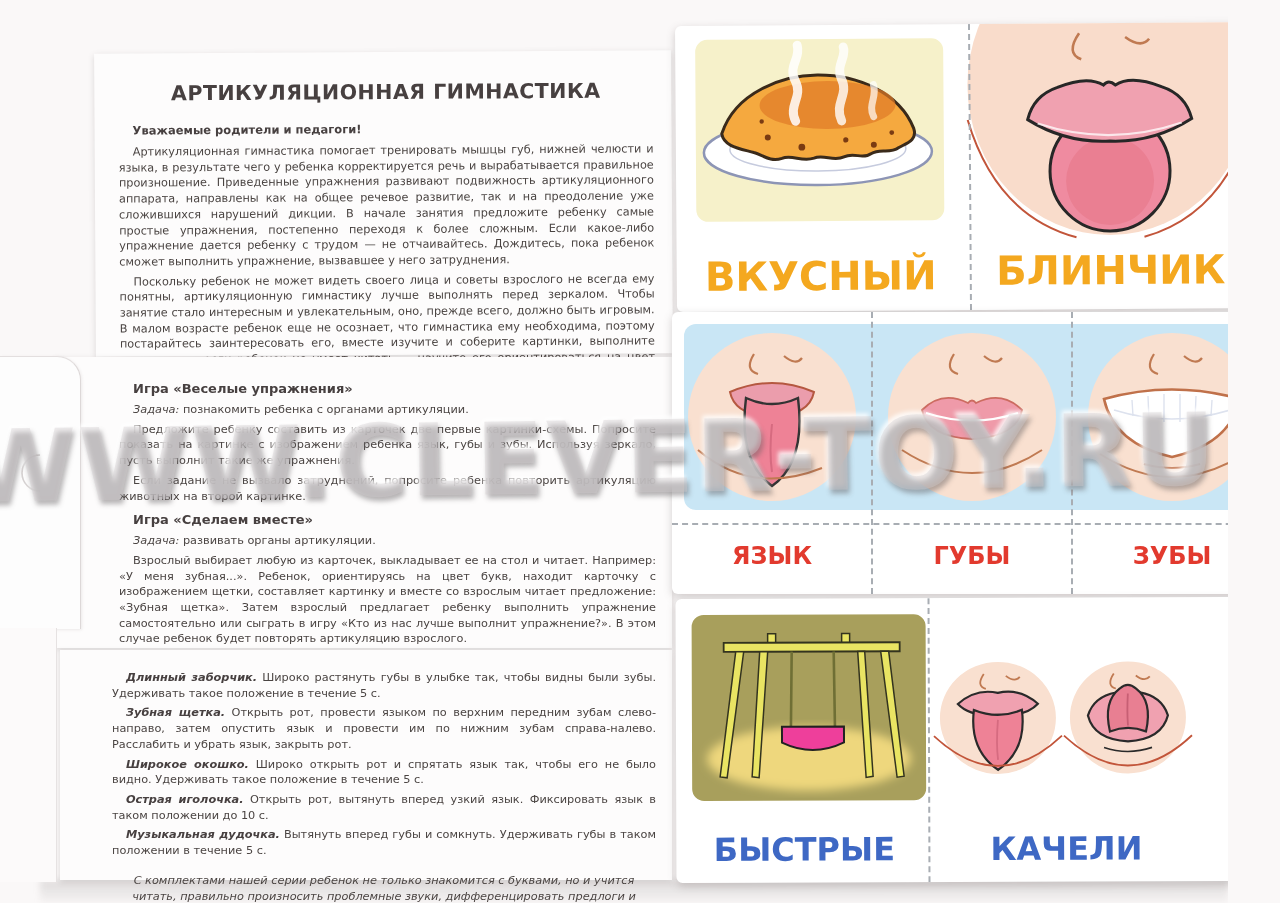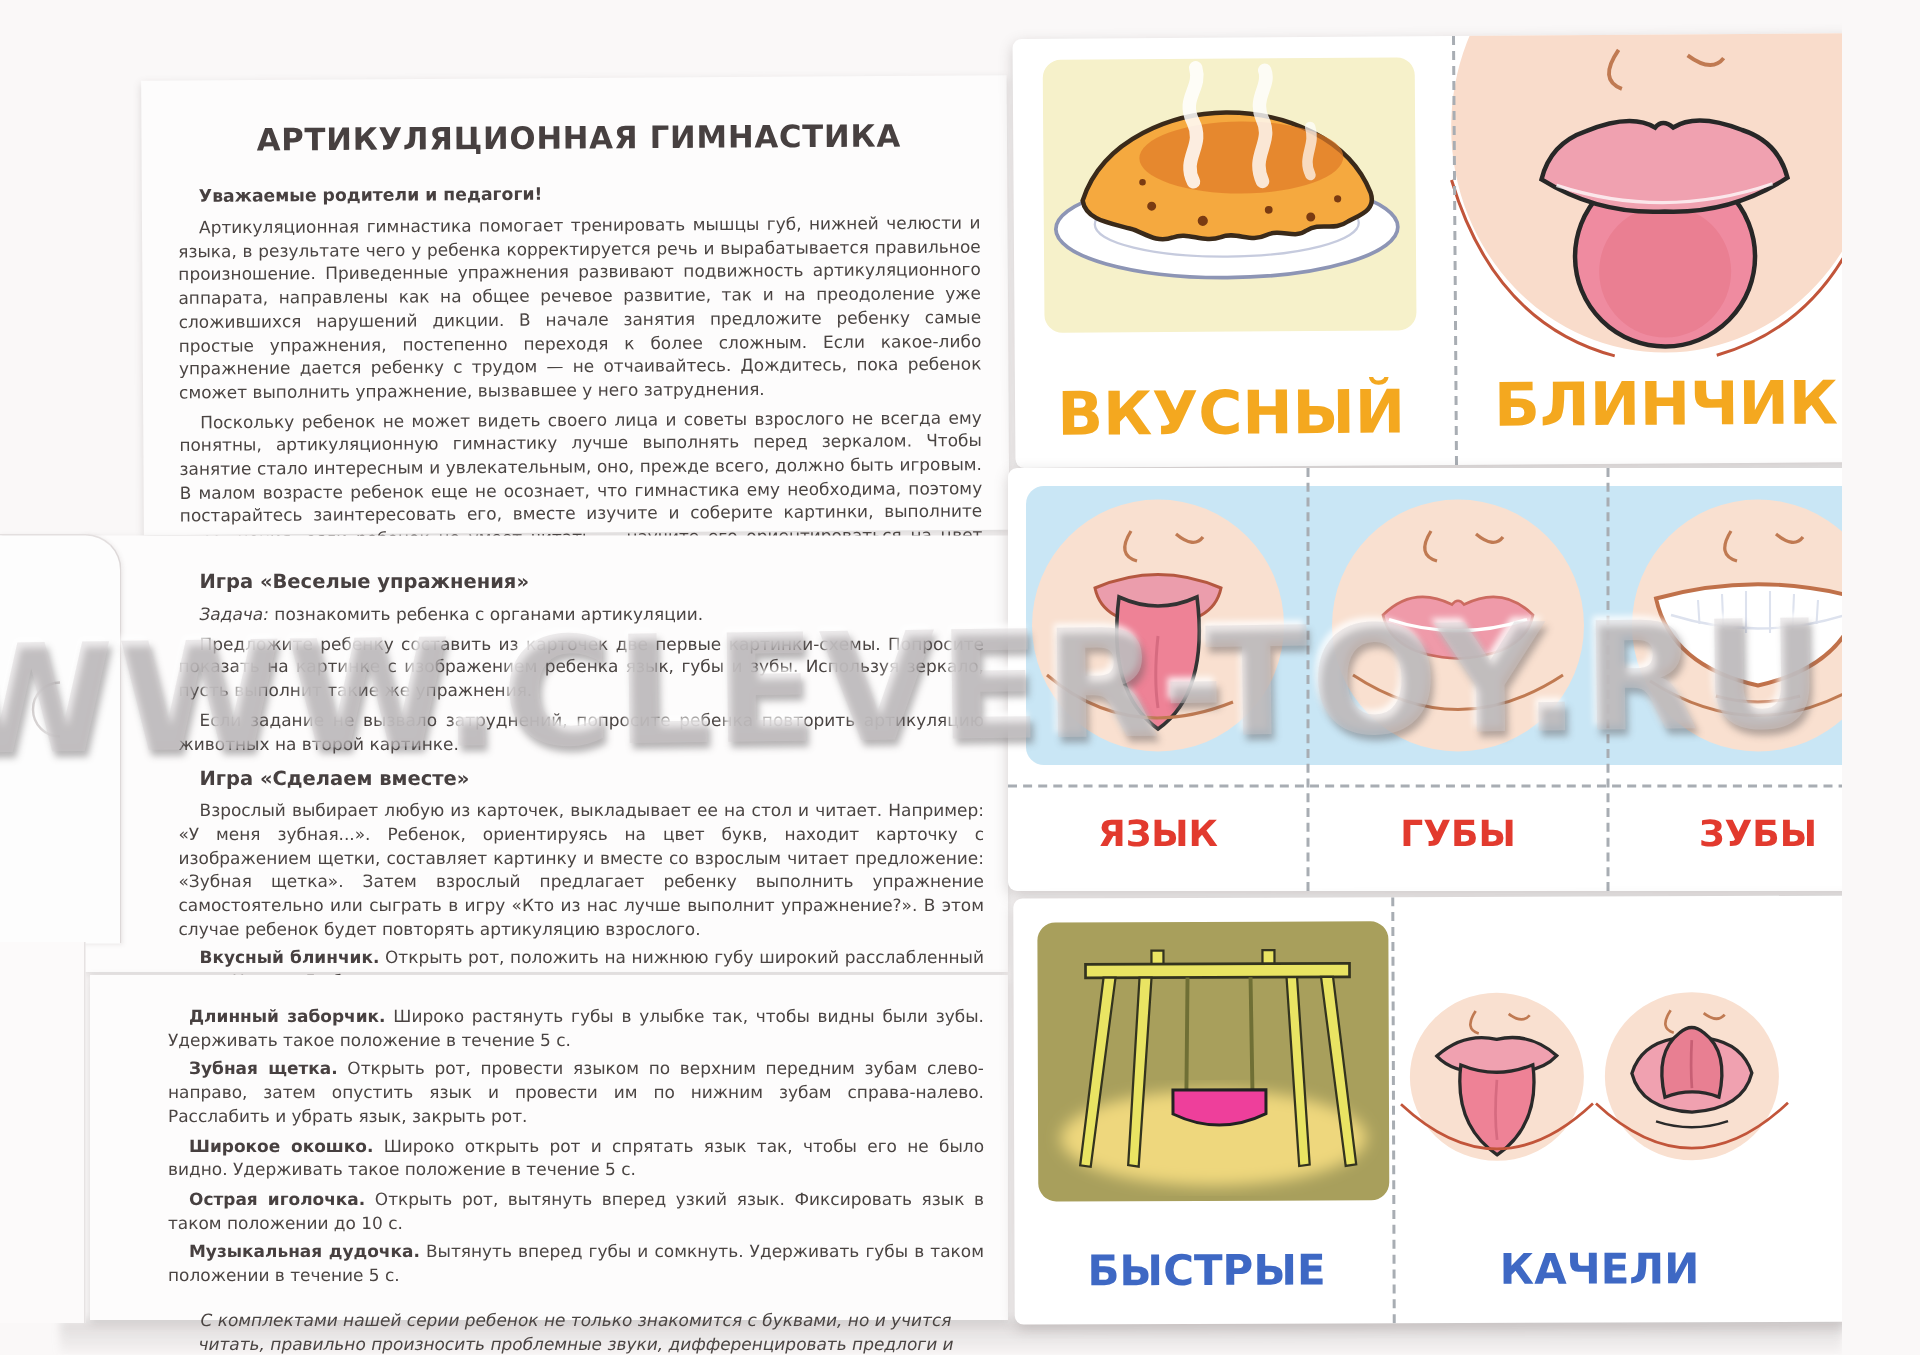--- a/index.html
+++ b/index.html
@@ -16,21 +16,21 @@
   #sheet3{left:60px;top:650px;width:612px;height:230px;}
   #sheet3 .inner{padding:20px 16px 0 52px;}
 
   .sheet-title{font-size:20.5px;font-weight:bold;text-align:center;color:#474040;
                letter-spacing:.5px;margin:4px 0 18px 0;}
   .greet{font-size:11.5px;font-weight:bold;text-indent:14px;margin:0 0 7px 0;color:#474040;}
   .p{font-size:11.3px;line-height:15.7px;text-align:justify;text-indent:14px;margin:0 0 4px 0;}
   .game-title{font-size:13px;font-weight:bold;text-indent:14px;margin:8px 0 6px 0;color:#474040;}
   .task-label{font-style:italic;}
   .ex{font-size:11.3px;line-height:15.7px;text-align:justify;text-indent:14px;margin:0 0 4px 0;}
-  .exname{font-weight:bold;color:#474040;}
+  .exname{font-weight:bold;font-style:italic;color:#474040;}
   .footnote{font-size:11.3px;font-style:italic;text-align:center;line-height:16px;margin:14px 10px 4px 10px;}
 
   
   #flap-top{position:absolute;left:0;top:356px;width:80px;height:272px;background:#fdfdfd;
             border-right:1px solid #ddd8d8;border-top:1px solid #e3dfdf;border-top-right-radius:24px;
             box-shadow:1px 1px 3px rgba(120,110,110,.12);z-index:6;}
   #flap-bottom{position:absolute;left:0;top:628px;width:56px;height:254px;background:#fcfafa;
             border-right:1px solid #e6e2e2;z-index:6;}
 
   
@@ -40,21 +40,21 @@
   #card2{left:672px;top:312px;width:600px;height:282px;}
   #card3{left:676px;top:598px;width:592px;height:284px;transform:rotate(-.2deg);}
   .card svg{position:absolute;left:0;top:0;}
 
   .cut-v{position:absolute;top:0;bottom:0;width:0;border-left:2px dashed #a8adb3;z-index:3;}
   .cut-h{position:absolute;left:0;right:0;height:0;border-top:2px dashed #a8adb3;z-index:3;}
 
   .card-label{position:absolute;font-weight:bold;white-space:nowrap;transform:translateX(-50%);z-index:4;}
   .lbl-orange{color:#F4A81F;font-size:40px;}
   .lbl-red{color:#E23A2E;font-size:24px;}
-  .lbl-blue{color:#3E68C4;font-size:28px;}
+  .lbl-blue{color:#3E68C4;font-size:32px;}
 
   
   #watermark{position:absolute;left:-34px;top:408px;width:1400px;z-index:50;pointer-events:none;
       font-weight:bold;font-size:100px;letter-spacing:2px;line-height:1;
       color:rgba(210,205,207,.38);
       text-shadow:2px 4px 5px rgba(96,90,93,.45),-2px -3px 4px rgba(255,255,255,.85);
       transform:rotate(-.8deg);}
 
   
   #floor-shadow{position:absolute;left:40px;right:0;top:880px;height:23px;z-index:2;
@@ -83,20 +83,21 @@
     </div>
   </div>
 
   <div class="sheet" id="sheet2">
     <div class="inner">
       <div class="game-title">Игра «Веселые упражнения»</div>
       <p class="p"><span class="task-label">Задача:</span> <span>познакомить ребенка с органами артикуляции.</span></p>
       <p class="p">Предложите ребенку составить из карточек две первые картинки-схемы. Попросите показать на картинке с изображением ребенка язык, губы и зубы. Используя зеркало, пусть выполнит такие же упражнения.</p>
       <p class="p">Если задание не вызвало затруднений, попросите ребенка повторить артикуляцию животных на второй картинке.</p>
       <div class="game-title">Игра «Сделаем вместе»</div>
+      <p class="p"><span class="task-label">Задача:</span> <span>развивать органы артикуляции.</span></p>
       <p class="p">Взрослый выбирает любую из карточек, выкладывает ее на стол и читает. Например: «У меня зубная...». Ребенок, ориентируясь на цвет букв, находит карточку с изображением щетки, составляет картинку и вместе со взрослым читает предложение: «Зубная щетка». Затем взрослый предлагает ребенку выполнить упражнение самостоятельно или сыграть в игру «Кто из нас лучше выполнит упражнение?». В этом случае ребенок будет повторять артикуляцию взрослого.</p>
       <p class="ex"><span class="exname">Вкусный блинчик.</span> <span>Открыть рот, положить на нижнюю губу широкий расслабленный язык. На счет 5 убрать язык и закрыть рот.</span></p>
       <p class="ex"><span class="exname">Красивый грибок.</span> <span>Открыть рот, прижать язык к нёбу. Фиксировать язык в таком положении до 5 с.</span></p>
       <p class="ex"><span class="exname">Быстрые качели.</span> <span>Открыть рот, на счет «раз-два, раз-два» попеременно касаться кончиком языка верхней и нижней губы.</span></p>
       <p class="ex"><span class="exname">Вкусное варенье.</span> <span>Открыть рот, кончиком языка «облизать» по часовой стрелке сначала верхнюю, затем нижнюю губу. Расслабить и убрать язык, закрыть рот.</span></p>
       <p class="ex"><span class="exname">Точные часы.</span> <span>Открыть рот, под слова взрослого «тик-так, тик-так» попеременно касаться кончиком языка правого и левого уголка рта.</span></p>
     </div>
   </div>
 
   <div class="sheet" id="sheet3">

